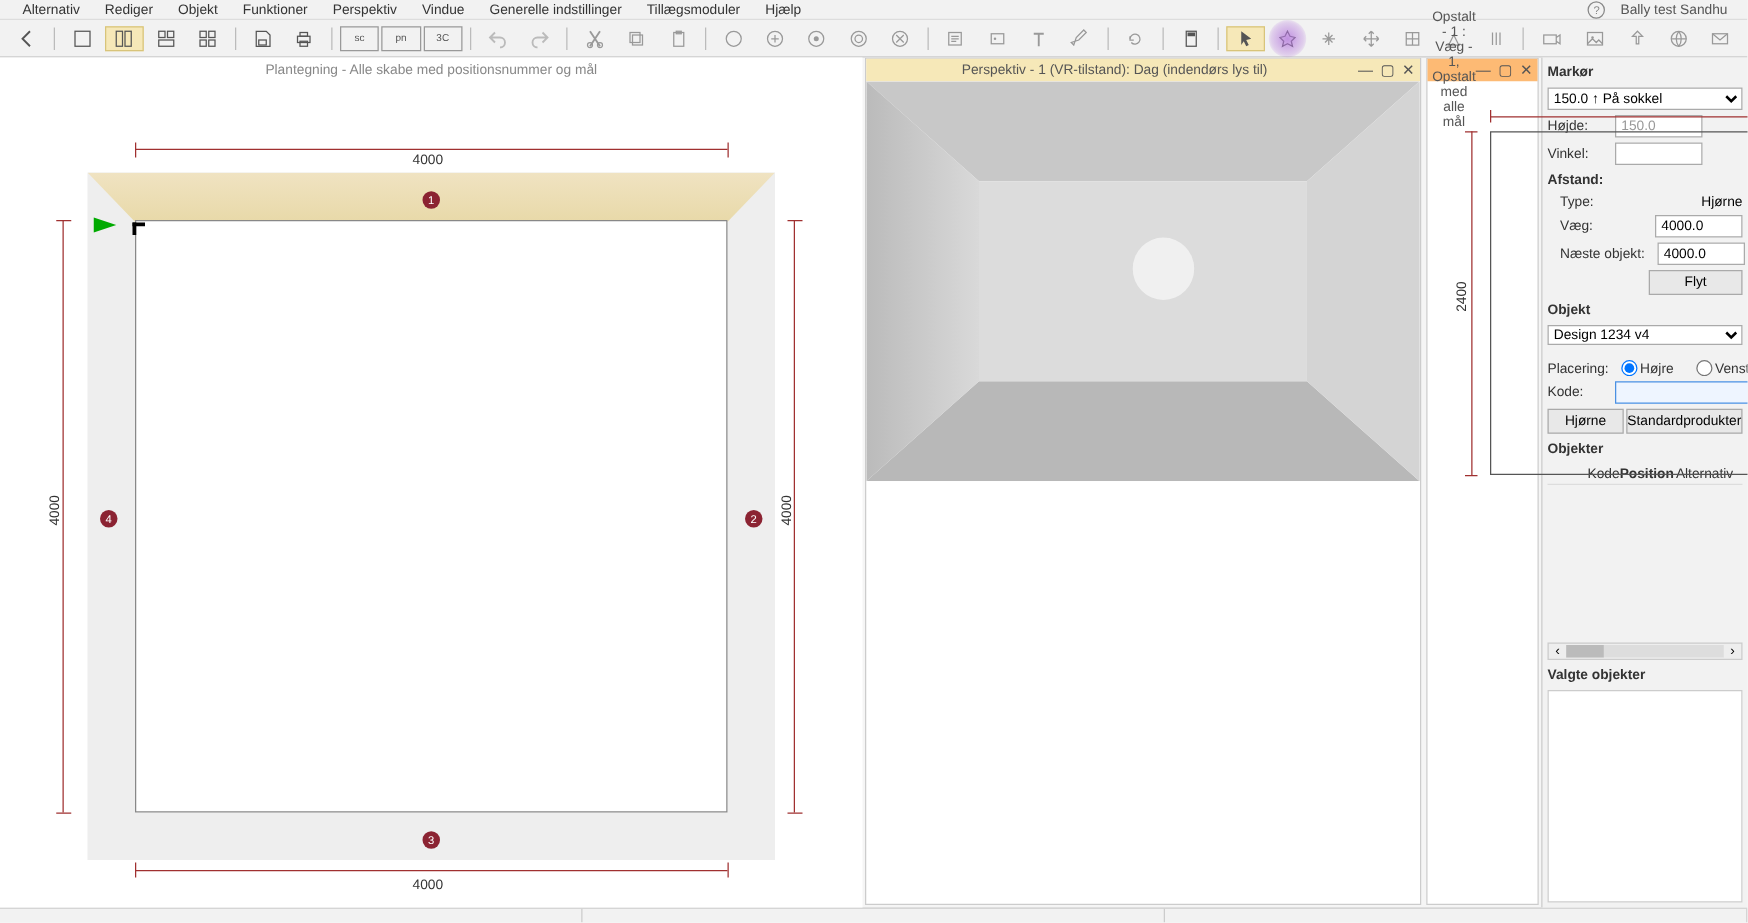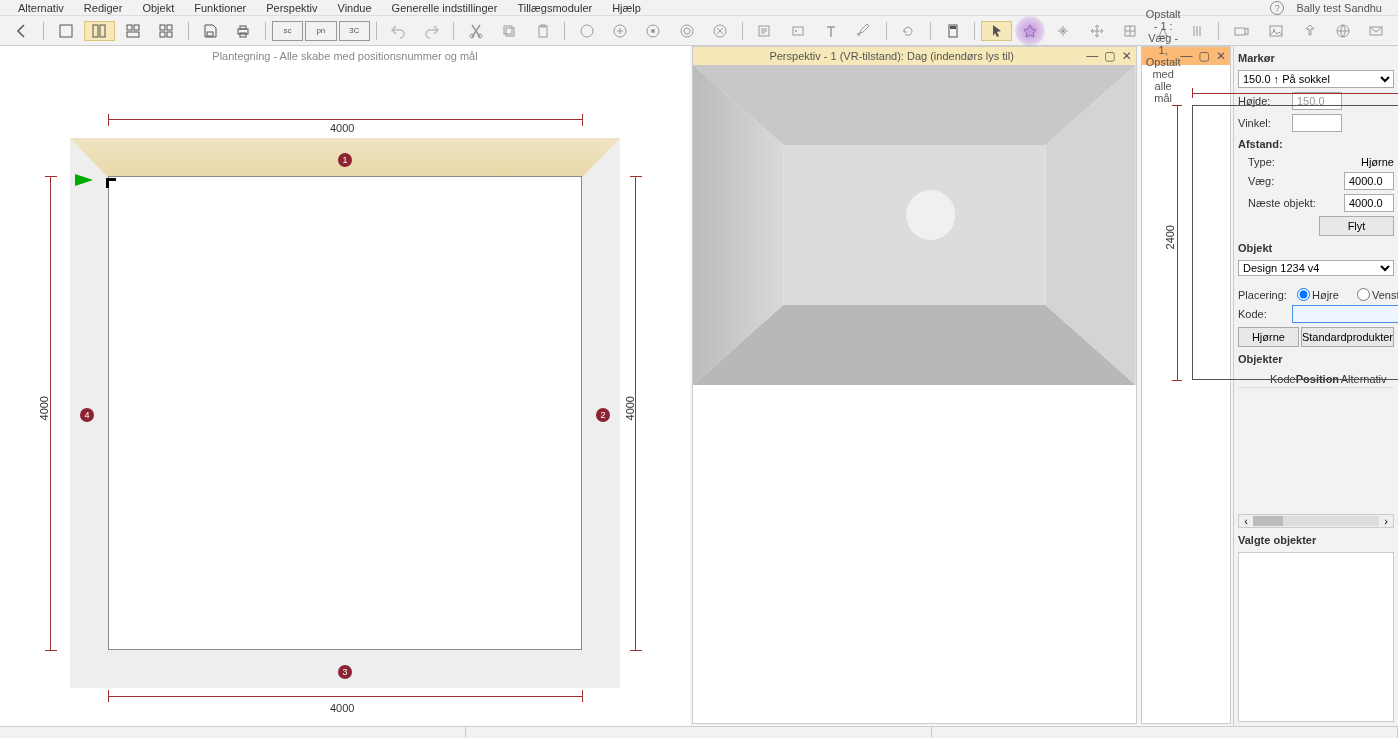--- a/index.html
+++ b/index.html
@@ -39,21 +39,21 @@
 .view-header.gray { background: #fdba74; }
 .win-controls { display: flex; gap: 6px; }
 .win-controls span { cursor: pointer; color: #555; font-size: 12px; }
 .persp-view { height: 320px; position: relative; overflow: hidden; }
 .elev-view { height: 320px; padding: 20px 20px 10px 30px; position: relative; }
 .elev-frame { position: absolute; left: 50px; top: 40px; width: 460px; height: 275px; border: 1px solid #555; }
 .sidebar { width: 165px; background: #f2f2f2; border-left: 1px solid #ccc; display: flex; flex-direction: column; padding: 4px 4px; gap: 4px; }
 .sidebar .section-label { font-weight: bold; color: #333; font-size: 11px; padding: 2px 0; }
 .sidebar .row { display: flex; align-items: center; gap: 4px; }
 .sidebar .row label { flex: 0 0 50px; color: #333; font-size: 11px; }
-.sidebar input[type="text"] { width: 50px; height: 18px; border: 1px solid #aaa; padding: 0 4px; font-size: 11px; background: #fff; }
+.sidebar input[type="text"] { width: 70px; height: 18px; border: 1px solid #aaa; padding: 0 4px; font-size: 11px; background: #fff; }
 .sidebar input.highlight { border: 1px solid #4a90e2; background: #eef5ff; }
 .sidebar select { width: 100%; height: 18px; border: 1px solid #aaa; font-size: 11px; background: #fff; }
 .sidebar .btn { height: 20px; border: 1px solid #aaa; background: #e8e8e8; display: flex; align-items: center; justify-content: center; cursor: pointer; font-size: 11px; }
 .sidebar .btn-row { display: flex; gap: 2px; }
 .sidebar .btn-row .btn { flex: 1; }
 .sidebar .indent { padding-left: 10px; }
 .sidebar .obj-header { display: flex; font-weight: normal; color: #333; font-size: 10px; padding: 2px 0; border-bottom: 1px solid #ddd; }
 .sidebar .obj-header span:nth-child(1){ flex: 0 0 40px; padding-left: 32px; }
 .sidebar .obj-header span:nth-child(2){ flex: 0 0 45px; font-weight: bold; }
 .sidebar .obj-list { height: 140px; }

